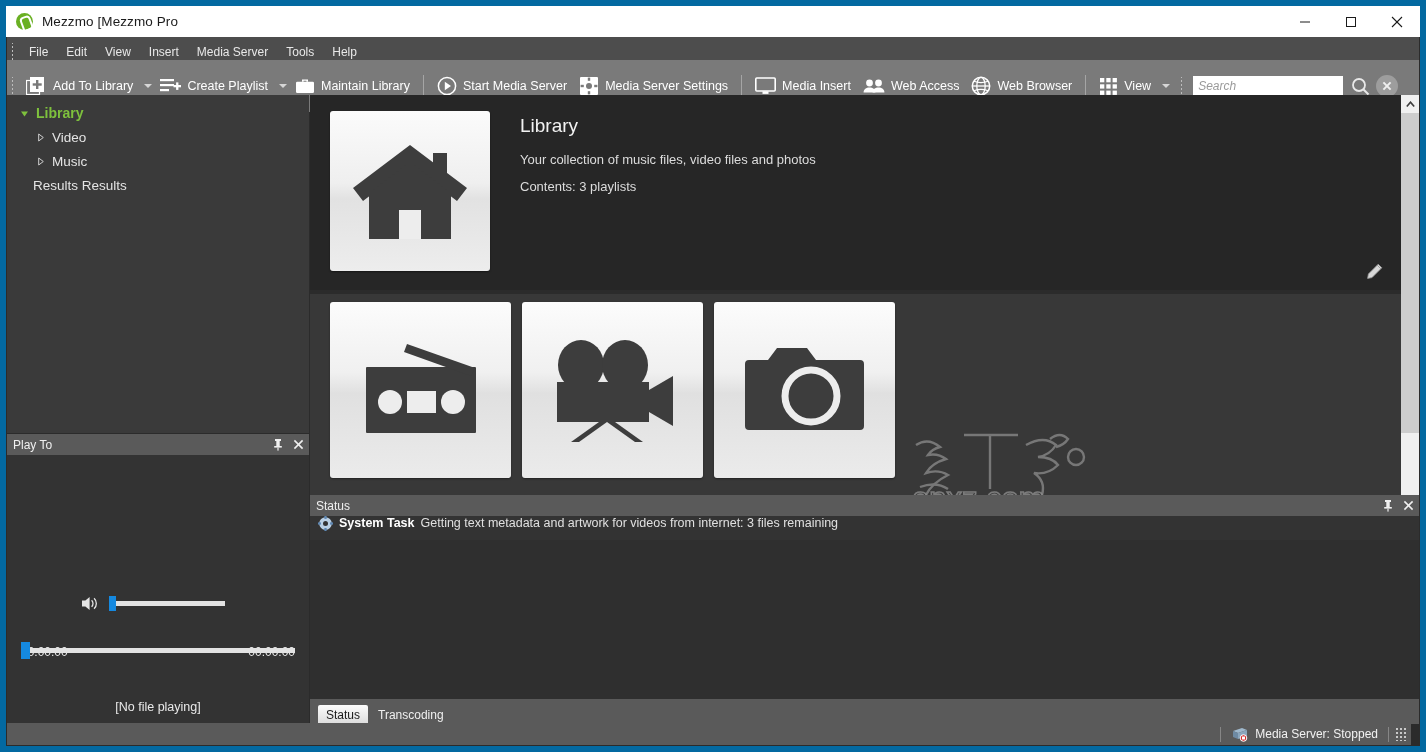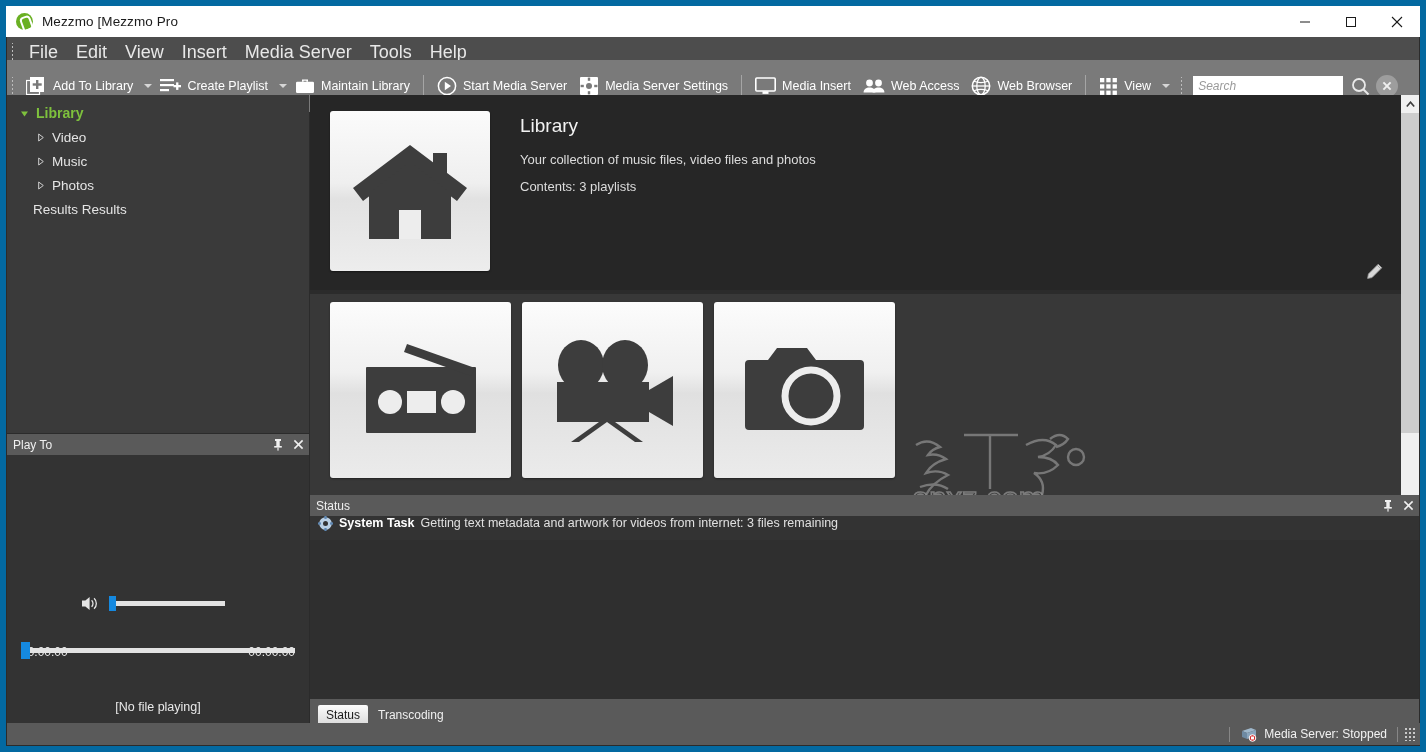--- a/index.html
+++ b/index.html
@@ -49,21 +49,21 @@
     display: flex; align-items: center; justify-content: center;
     color: #1b1b1b;
   }
   .winbtn svg { display: block; }
 
   
   .menubar {
     position: absolute; top: 31px; left: 1px; right: 1px; height: 30px;
     background: #4d4d4d;
     display: flex; align-items: center;
-    font-size: 18px; color: #e8e8e8;
+    font-size: 12px; color: #e8e8e8;
   }
   .grip {
     width: 9px; height: 18px; margin-left: 2px; margin-right: 2px; flex: none;
     background-image: radial-gradient(#bdbdbd 0.9px, transparent 1px);
     background-size: 3px 4px; background-position: 2px 2px;
     background-repeat: repeat-y;
   }
   .menu-item { padding: 3px 9px; cursor: default; }
 
   
@@ -267,21 +267,21 @@
     display: flex; align-items: center;
     font-size: 12px; color: #efefef; cursor: default;
   }
   .ptab.active {
     background: linear-gradient(180deg, #fbfbfb, #dcdcdc);
     color: #1a1a1a; border-radius: 2px 2px 0 0;
   }
 
   
   .statusbar {
-    position: absolute; left: 1px; right: 0; bottom: 1px; height: 22px;
+    position: absolute; left: 1px; right: 9px; bottom: 1px; height: 22px;
     background: #5a5a5a;
     display: flex; align-items: center;
     font-size: 12px; color: #f2f2f2;
   }
   .sb-right { margin-left: auto; display: flex; align-items: center; }
   .sb-item { display: flex; align-items: center; gap: 6px; padding: 0 10px; }
   .sb-sep { width: 1px; height: 15px; background: #868686; }
   .sb-grip {
     width: 12px; height: 14px; margin: 0 4px 0 6px;
     background-image: radial-gradient(#c9c9c9 0.9px, transparent 1px);
@@ -496,28 +496,20 @@
 
       <div class="tree-row lvl2">
         <span class="tw-arrow">
           <svg width="9" height="9" viewBox="0 0 9 9">
               <path d="M2.7 1 L2.7 8 L7.3 4.5 Z" fill="none" stroke="#cfcfcf" stroke-width="1"></path>
             </svg>
         </span>
         <span class="tree-label">Music</span>
       </div>
 
-      <div class="tree-row lvl2">
-        <span class="tw-arrow">
-          <svg width="9" height="9" viewBox="0 0 9 9">
-              <path d="M2.7 1 L2.7 8 L7.3 4.5 Z" fill="none" stroke="#cfcfcf" stroke-width="1"></path>
-            </svg>
-        </span>
-        <span class="tree-label">Photos</span>
-      </div>
 
       <div class="tree-row lvl2b">
         <span class="tree-label" style="margin-left:0">Results Results</span>
       </div>
 
     </div>
   </div>
 
   <div class="playto">
     <div class="panel-head">

